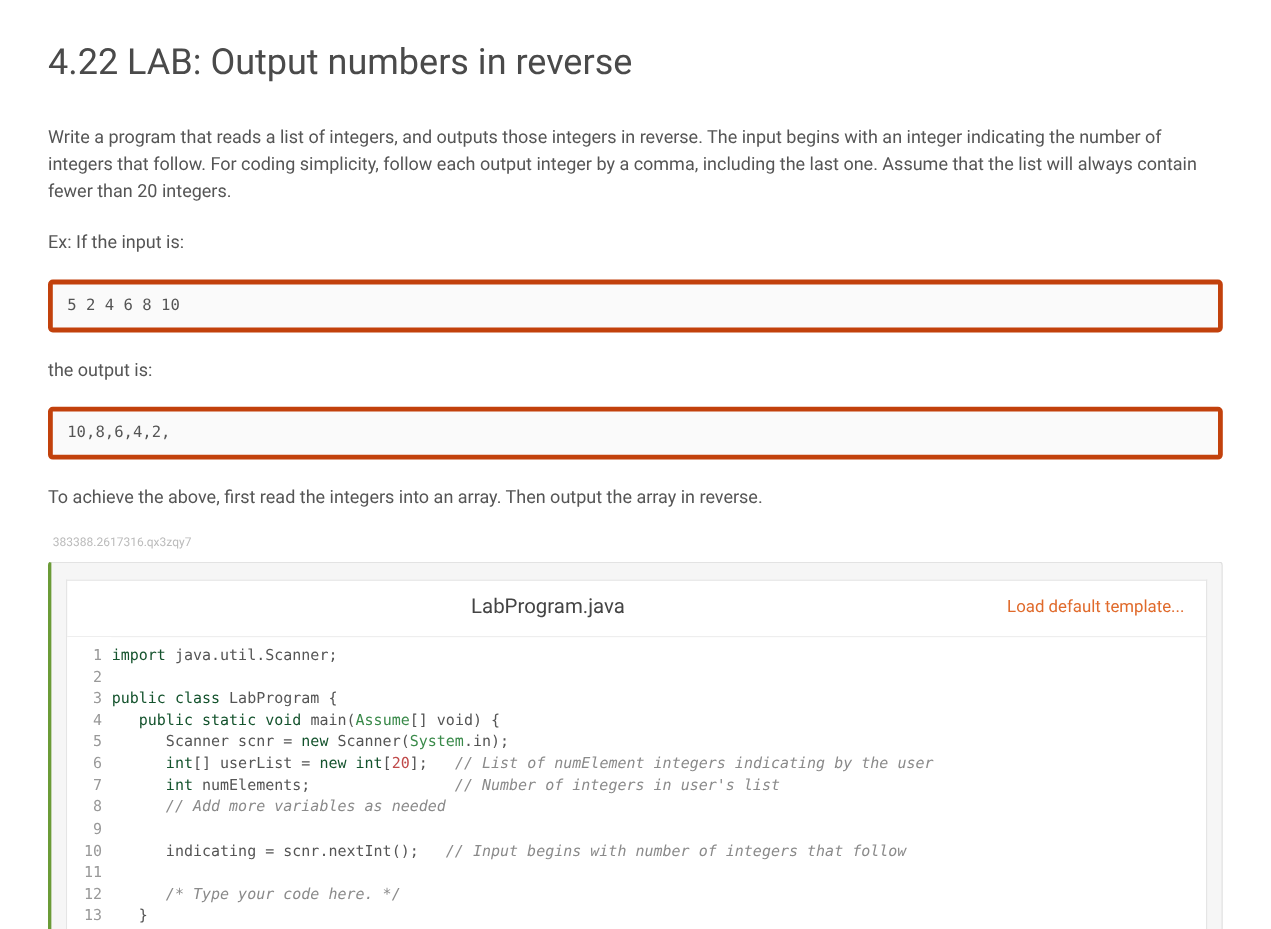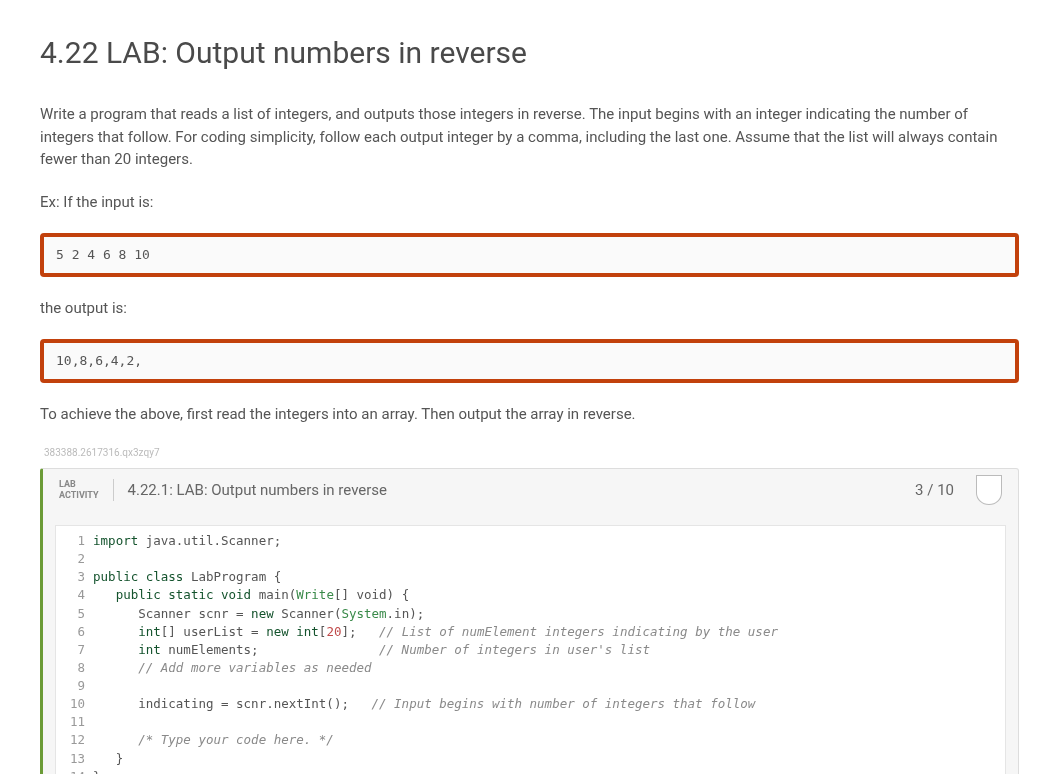--- a/index.html
+++ b/index.html
@@ -123,51 +123,46 @@
 <div class="codebox">5 2 4 6 8 10</div>
 
 <p>the output is:</p>
 <div class="codebox">10,8,6,4,2,</div>
 
 <p>To achieve the above, first read the integers into an array. Then output the array in reverse.</p>
 
 <div class="tinyid">383388.2617316.qx3zqy7</div>
 
 <div class="lab-panel">
-  <div class="lab-header">
-    <div class="lab-tag">
-      <div>LAB</div>
-      <div>ACTIVITY</div>
-    </div>
-    <div class="lab-title">4.22.1: LAB: Output numbers in reverse</div>
-    <div class="lab-score">3 / 10</div>
-    <div class="shield"></div>
-  </div>
 
   <div class="editor-wrap">
+    <div class="editor-top">
+      <div class="filename">LabProgram.java</div>
+      <div class="load-template">Load default template...</div>
+    </div>
     <div class="code-area">
       <div class="gutter"> 1
  2
  3
  4
  5
  6
  7
  8
  9
 10
 11
 12
 13
 14
 15</div>
       <div class="codelines"><span class="kw">import</span><span> java.util.Scanner;</span>
 
 <span class="kw">public</span><span class="kw"> class</span><span> LabProgram {</span>
-<span class="kw">   public</span><span class="kw"> static</span><span class="kw"> void</span><span> main(</span><span class="type">Write</span><span>[] void) {</span>
+<span class="kw">   public</span><span class="kw"> static</span><span class="kw"> void</span><span> main(</span><span class="type">Assume</span><span>[] void) {</span>
 <span>      Scanner scnr = </span><span class="kw">new</span><span> Scanner(</span><span class="type">System</span><span>.in);</span>
 <span class="kw">      int</span><span>[] userList = </span><span class="kw">new</span><span class="kw"> int</span><span>[</span><span class="num">20</span><span>];   </span><span class="cm">// List of numElement integers indicating by the user</span>
 <span class="kw">      int</span><span> numElements;                </span><span class="cm">// Number of integers in user's list</span>
 <span>      </span><span class="cm">// Add more variables as needed</span>
 
 <span>      indicating = scnr.nextInt();   </span><span class="cm">// Input begins with number of integers that follow</span>
 
 <span>      </span><span class="cm">/* Type your code here. */</span>
 <span>   }</span>
 <span>}</span>

